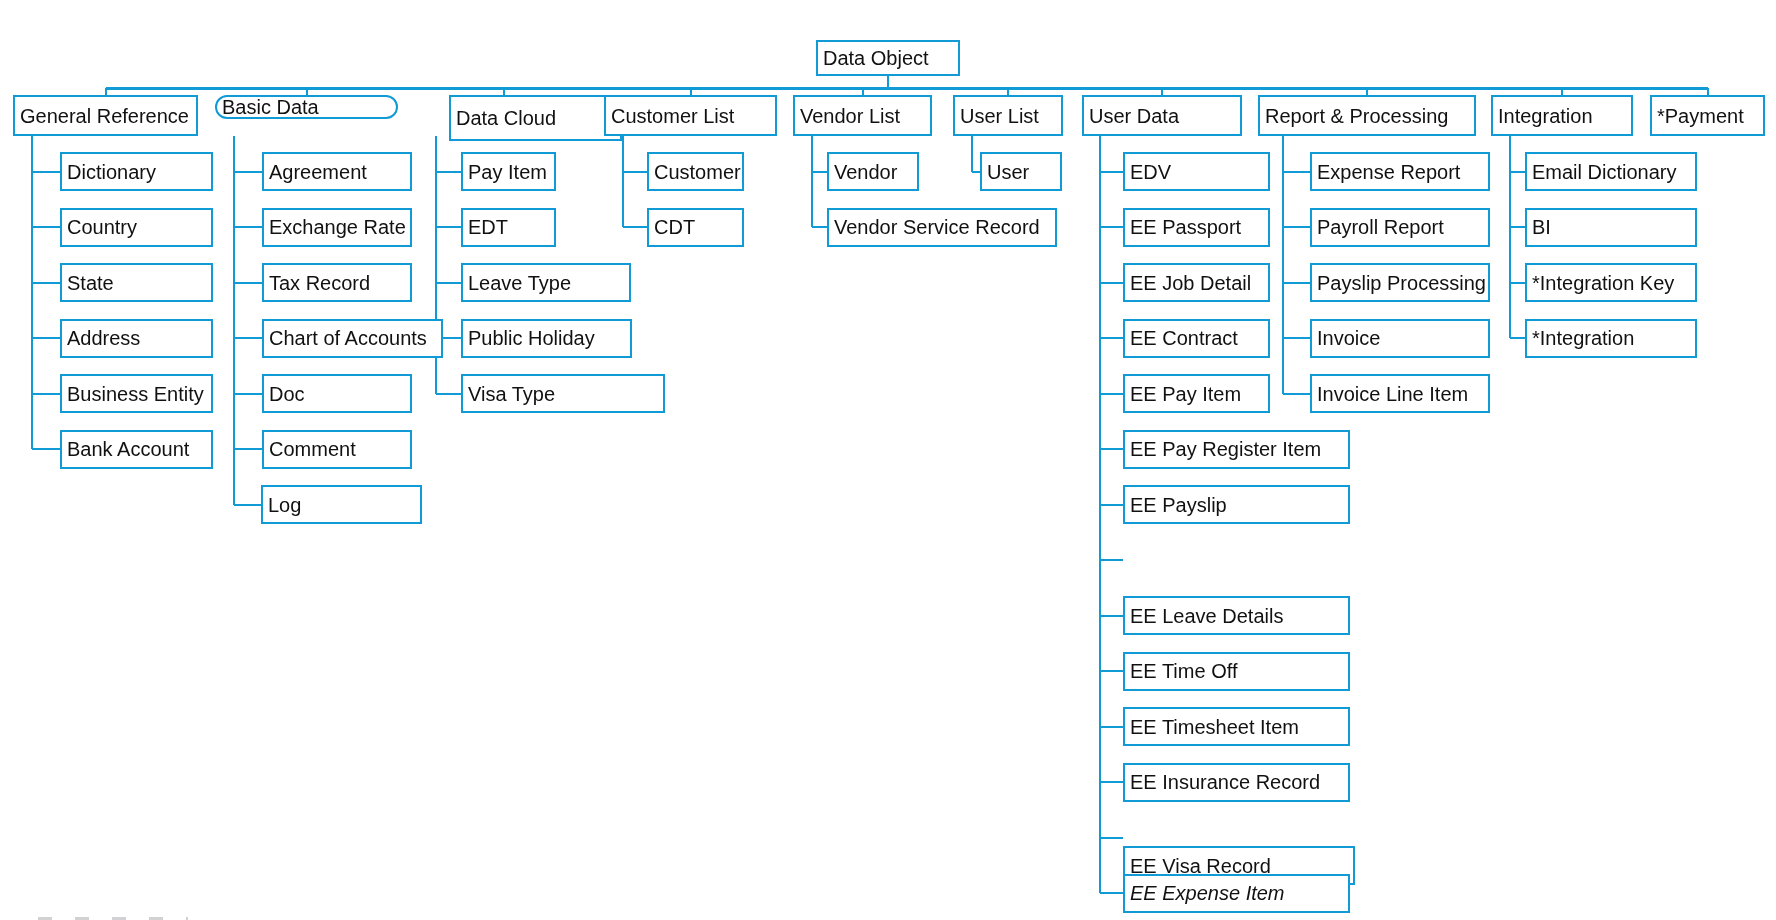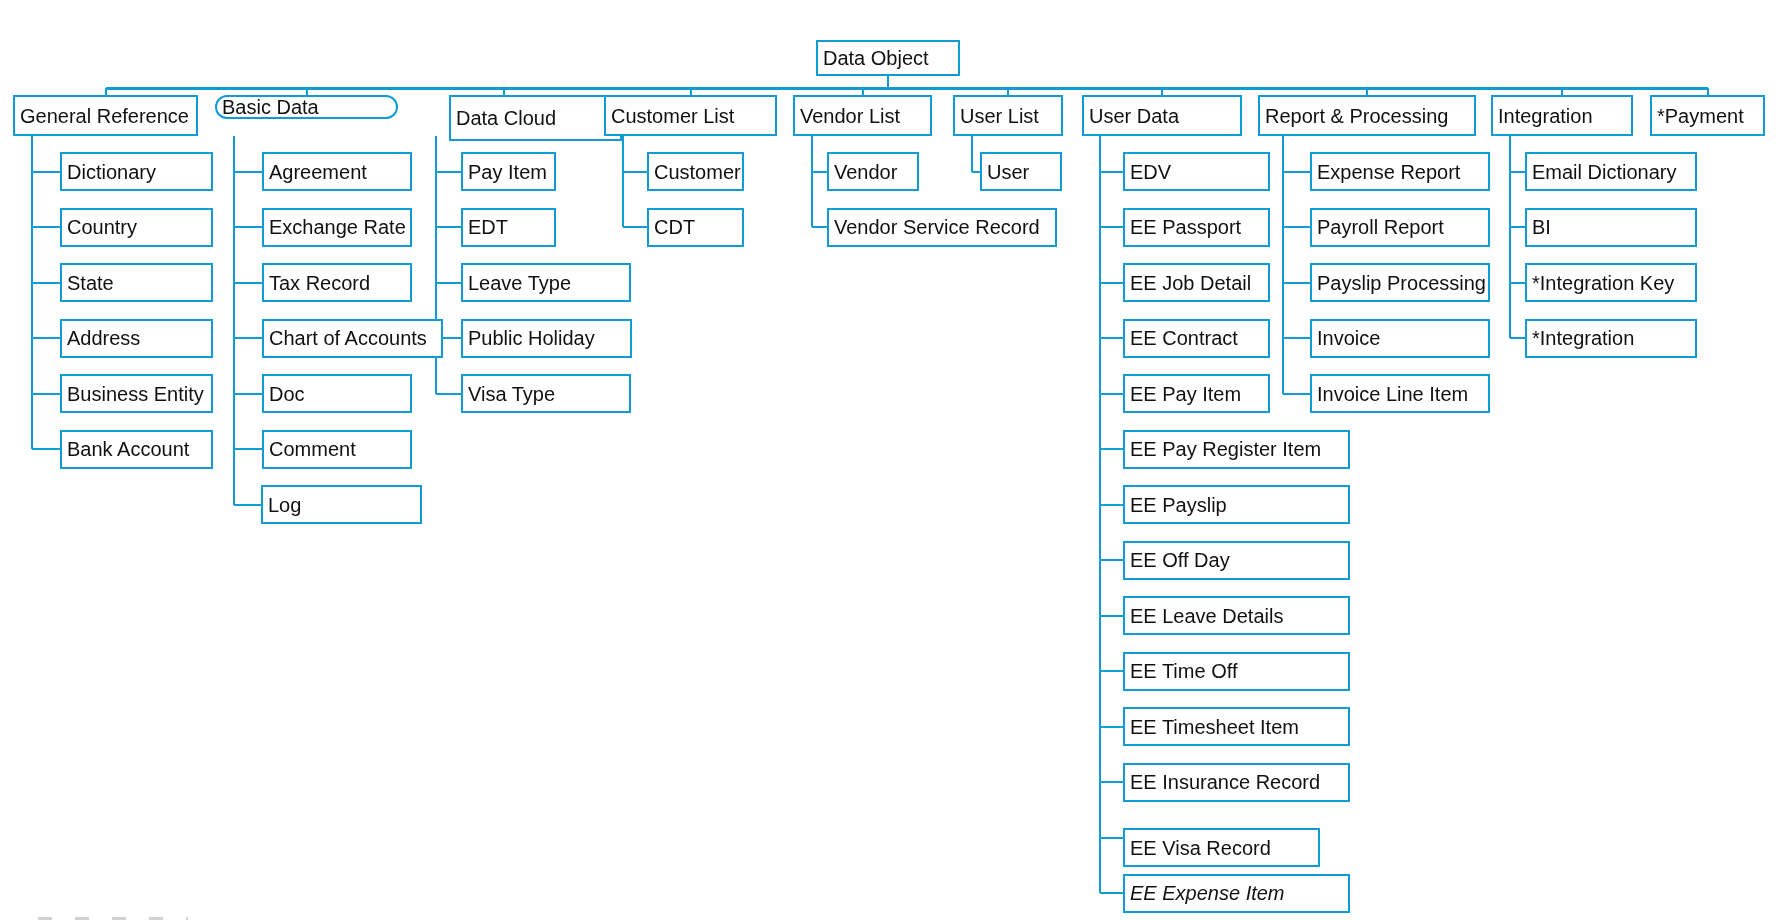--- a/index.html
+++ b/index.html
@@ -113,43 +113,42 @@
     <div class="node" style="left: 262px; top: 263px; width: 150px; height: 39px;">Tax Record</div>
     <div class="node" style="left: 262px; top: 318.5px; width: 181px; height: 39px;">Chart of Accounts</div>
     <div class="node" style="left: 262px; top: 374px; width: 150px; height: 39px;">Doc</div>
     <div class="node" style="left: 262px; top: 429.5px; width: 150px; height: 39px;">Comment</div>
     <div class="node" style="left: 261px; top: 485px; width: 161px; height: 39px;">Log</div>
     <div class="node" style="left: 417px; top: 95px; width: 173px; height: 46px; margin-left: 32px;">Data Cloud</div>
     <div class="node" style="left: 461px; top: 152px; width: 95px; height: 39px;">Pay Item</div>
     <div class="node" style="left: 461px; top: 207.5px; width: 95px; height: 39px;">EDT</div>
     <div class="node" style="left: 461px; top: 263px; width: 170px; height: 39px;">Leave Type</div>
     <div class="node" style="left: 461px; top: 318.5px; width: 171px; height: 39px;">Public Holiday</div>
-    <div class="node" style="left: 461px; top: 374px; width: 170px; height: 39px;">Visa Type</div>
+    <div class="node" style="left: 461px; top: 374px; width: 204px; height: 39px;">Visa Type</div>
     <div class="node" style="left: 604px; top: 95px; width: 173px; height: 41px;">Customer List</div>
     <div class="node" style="left: 647px; top: 152px; width: 97px; height: 39px;">Customer</div>
     <div class="node" style="left: 647px; top: 207.5px; width: 97px; height: 39px;">CDT</div>
     <div class="node" style="left: 793px; top: 95px; width: 139px; height: 41px;">Vendor List</div>
     <div class="node" style="left: 827px; top: 152px; width: 92px; height: 39px;">Vendor</div>
     <div class="node" style="left: 827px; top: 207.5px; width: 230px; height: 39px;">Vendor Service Record</div>
     <div class="node" style="left: 953px; top: 95px; width: 110px; height: 41px;">User List</div>
     <div class="node" style="left: 980px; top: 152px; width: 82px; height: 39px;">User</div>
     <div class="node" style="left: 1082px; top: 95px; width: 160px; height: 41px;">User Data</div>
     <div class="node" style="left: 1123px; top: 152px; width: 147px; height: 39px;">EDV</div>
     <div class="node" style="left: 1123px; top: 207.5px; width: 147px; height: 39px;">EE Passport</div>
     <div class="node" style="left: 1123px; top: 263px; width: 147px; height: 39px;">EE Job Detail</div>
     <div class="node" style="left: 1123px; top: 318.5px; width: 147px; height: 39px;">EE Contract</div>
     <div class="node" style="left: 1123px; top: 374px; width: 147px; height: 39px;">EE Pay Item</div>
     <div class="node" style="left: 1123px; top: 429.5px; width: 227px; height: 39px;">EE Pay Register Item</div>
     <div class="node" style="left: 1123px; top: 485px; width: 227px; height: 39px;">EE Payslip</div>
-    <div class="node" style="left: 1123px; top: 540.5px; width: 227px; height: 39px;">EE Off Day</div>
     <div class="node" style="left: 1123px; top: 596px; width: 227px; height: 39px;">EE Leave Details</div>
     <div class="node" style="left: 1123px; top: 651.5px; width: 227px; height: 39px;">EE Time Off</div>
     <div class="node" style="left: 1123px; top: 707px; width: 227px; height: 39px;">EE Timesheet Item</div>
     <div class="node" style="left: 1123px; top: 762.5px; width: 227px; height: 39px;">EE Insurance Record</div>
-    <div class="node" style="left: 1123px; top: 828px; width: 197px; height: 39px;">EE Visa Record</div>
+    <div class="node" style="left: 1123px; top: 846px; width: 232px; height: 39px;">EE Visa Record</div>
     <div class="node" style="left: 1123px; top: 873.5px; width: 227px; height: 39px; font-style: italic;">EE Expense Item</div>
     <div class="node" style="left: 1258px; top: 95px; width: 218px; height: 41px;">Report &amp; Processing</div>
     <div class="node" style="left: 1310px; top: 152px; width: 180px; height: 39px;">Expense Report</div>
     <div class="node" style="left: 1310px; top: 207.5px; width: 180px; height: 39px;">Payroll Report</div>
     <div class="node" style="left: 1310px; top: 263px; width: 180px; height: 39px;">Payslip Processing</div>
     <div class="node" style="left: 1310px; top: 318.5px; width: 180px; height: 39px;">Invoice</div>
     <div class="node" style="left: 1310px; top: 374px; width: 180px; height: 39px;">Invoice Line Item</div>
     <div class="node" style="left: 1491px; top: 95px; width: 142px; height: 41px;">Integration</div>
     <div class="node" style="left: 1525px; top: 152px; width: 172px; height: 39px;">Email Dictionary</div>
     <div class="node" style="left: 1525px; top: 207.5px; width: 172px; height: 39px;">BI</div>

